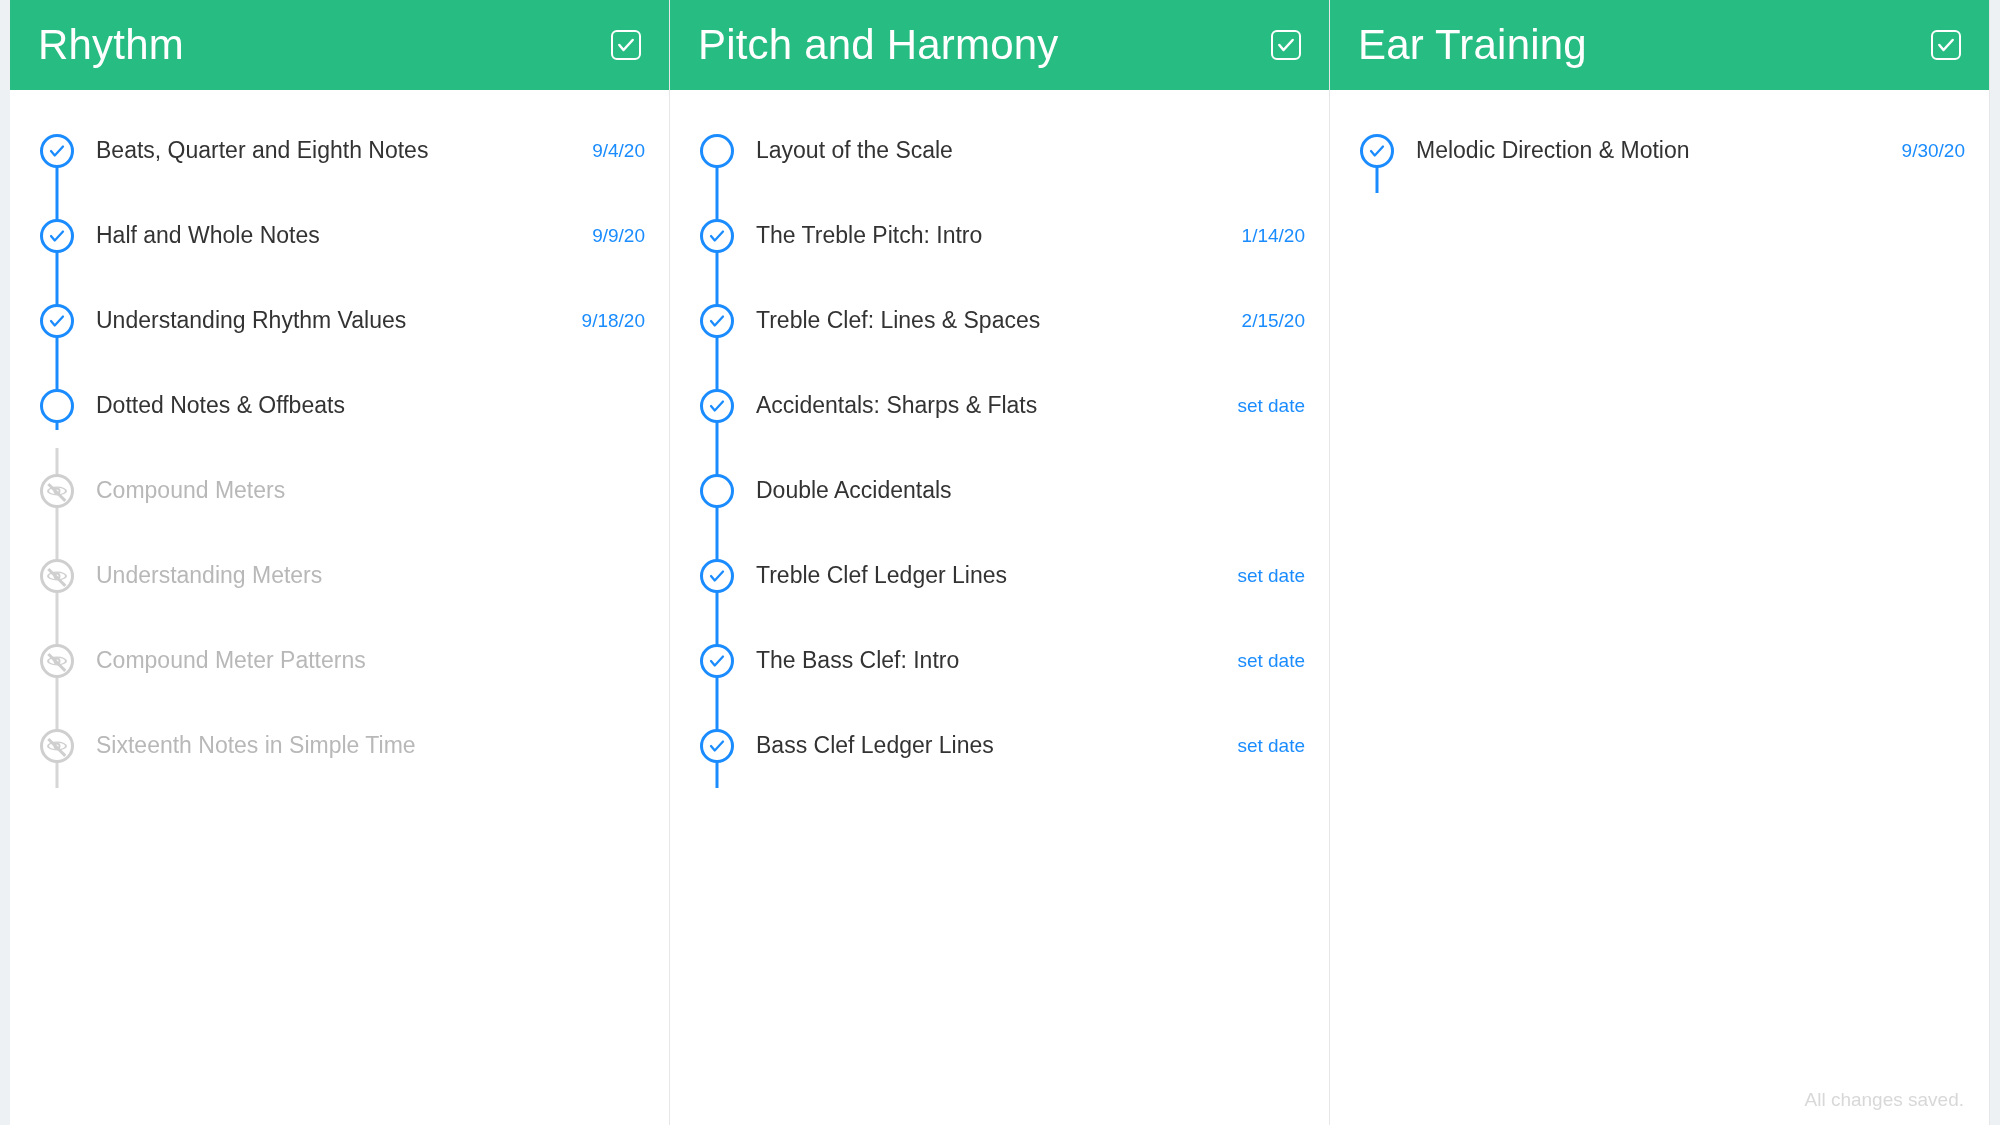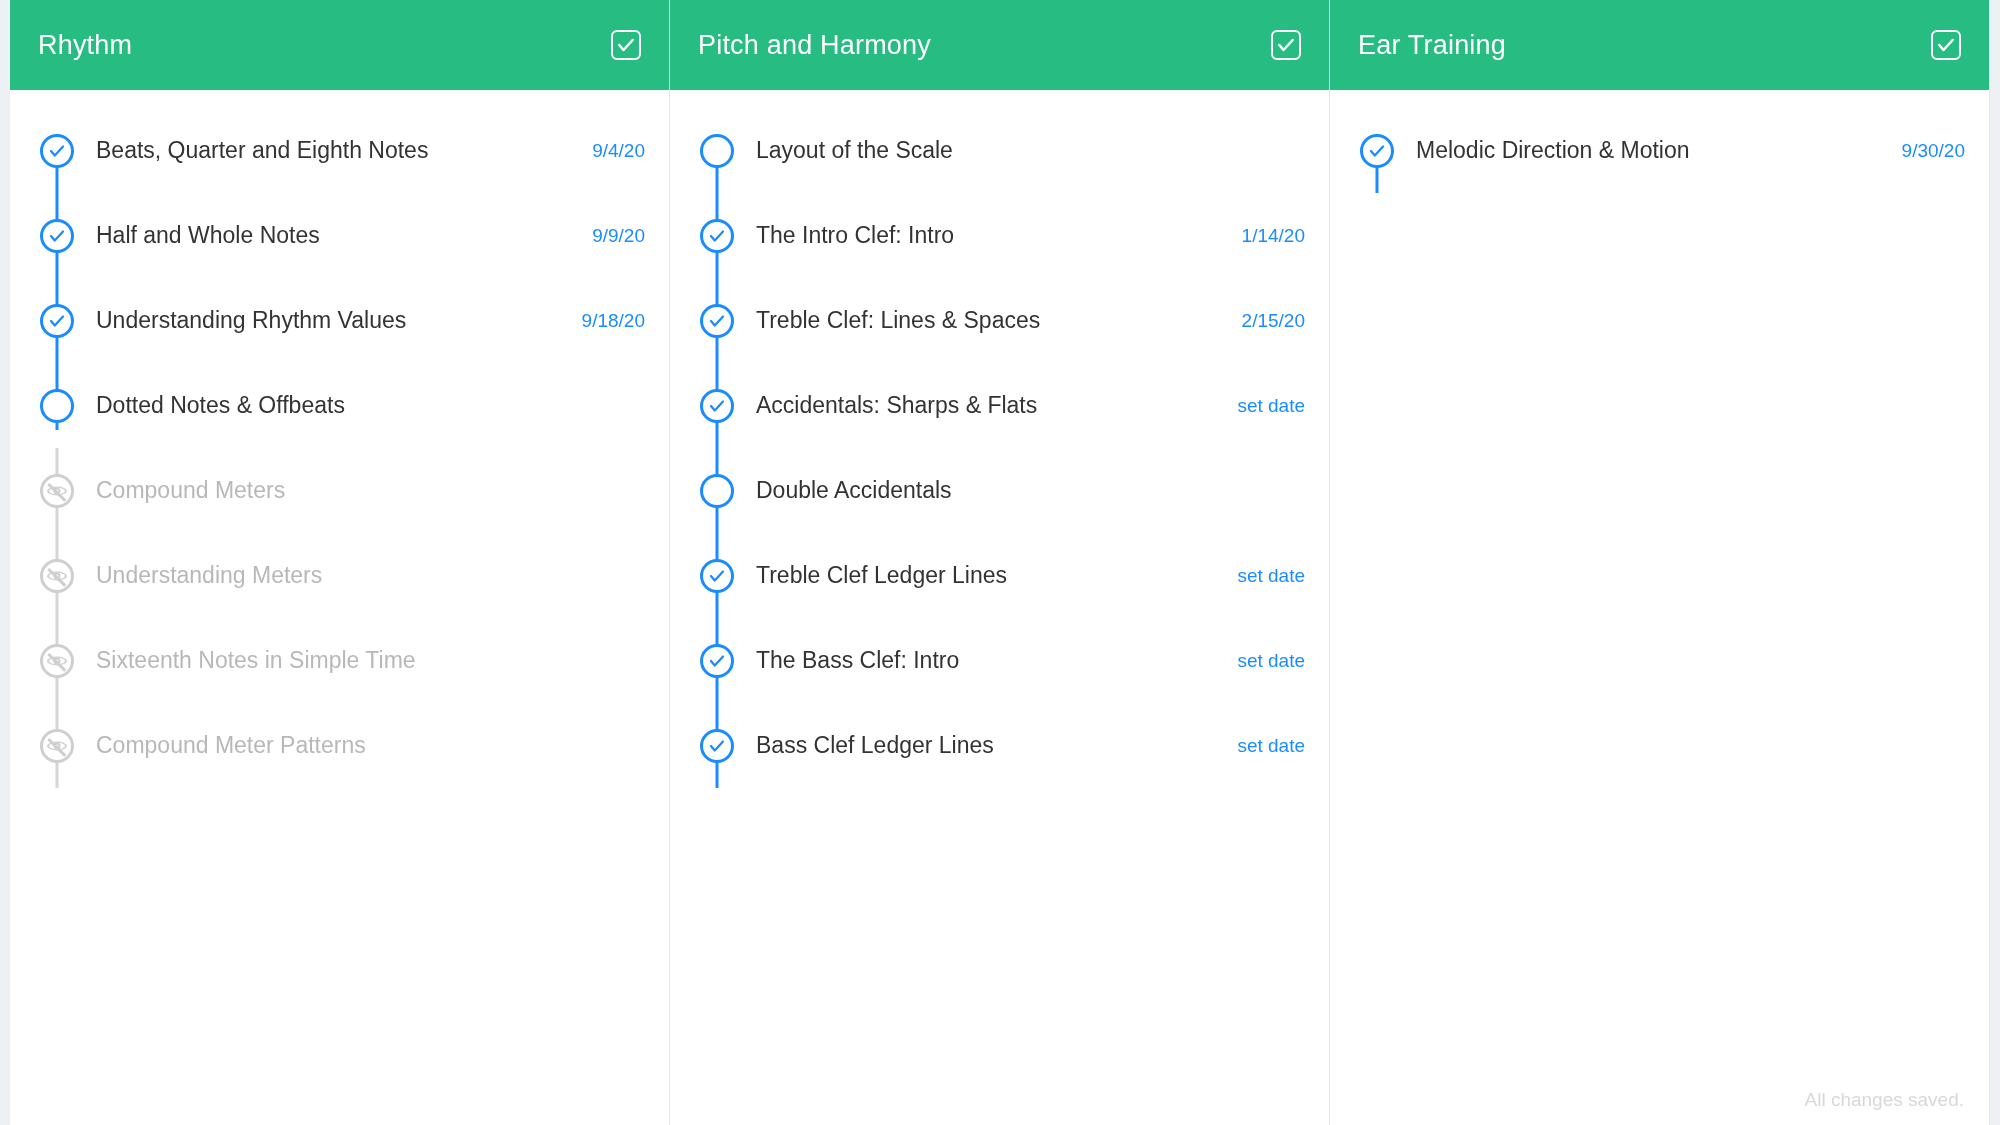--- a/index.html
+++ b/index.html
@@ -32,21 +32,21 @@
     background: #27bd82;
     color: #fff;
     height: 90px;
     display: flex;
     align-items: center;
     justify-content: space-between;
     padding: 0 28px 0 28px;
   }
   .col-header h2 {
     font-weight: 400;
-    font-size: 27px;
+    font-size: 42px;
     letter-spacing: 0.2px;
   }
   .header-check {
     width: 30px;
     height: 30px;
     border: 2.5px solid #fff;
     border-radius: 6px;
     display: flex;
     align-items: center;
     justify-content: center;
@@ -257,33 +257,33 @@
 
       <div class="item inactive">
         <div class="node-wrap">
           <div class="connector"></div>
           <div class="node inactive">
             <span class="eye-slash">
                 <span class="pupil"></span>
               </span>
           </div>
         </div>
-        <div class="label inactive-text">Sixteenth Notes in Simple Time</div>
+        <div class="label inactive-text">Compound Meter Patterns</div>
       </div>
 
       <div class="item inactive">
         <div class="node-wrap">
           <div class="connector"></div>
           <div class="node inactive">
             <span class="eye-slash">
                 <span class="pupil"></span>
               </span>
           </div>
         </div>
-        <div class="label inactive-text">Compound Meter Patterns</div>
+        <div class="label inactive-text">Sixteenth Notes in Simple Time</div>
       </div>
 
     </div>
   </div>
 
   <div class="column">
     <div class="col-header">
       <h2>Pitch and Harmony</h2>
       <div class="header-check">
         <svg width="20" height="20" viewBox="0 0 24 24" fill="none" stroke="#fff" stroke-width="3" stroke-linecap="round" stroke-linejoin="round">
@@ -304,21 +304,21 @@
 
       <div class="item">
         <div class="node-wrap">
           <div class="connector"></div>
           <div class="node checked">
             <svg width="18" height="18" viewBox="0 0 24 24" fill="none" stroke="#1a8cff" stroke-width="3" stroke-linecap="round" stroke-linejoin="round">
                 <polyline points="4 12 9 18 20 6"></polyline>
               </svg>
           </div>
         </div>
-        <div class="label">The Intro Clef: Intro</div>
+        <div class="label">The Treble Pitch: Intro</div>
         <div class="date">1/14/20</div>
       </div>
 
       <div class="item">
         <div class="node-wrap">
           <div class="connector"></div>
           <div class="node checked">
             <svg width="18" height="18" viewBox="0 0 24 24" fill="none" stroke="#1a8cff" stroke-width="3" stroke-linecap="round" stroke-linejoin="round">
                 <polyline points="4 12 9 18 20 6"></polyline>
               </svg>

